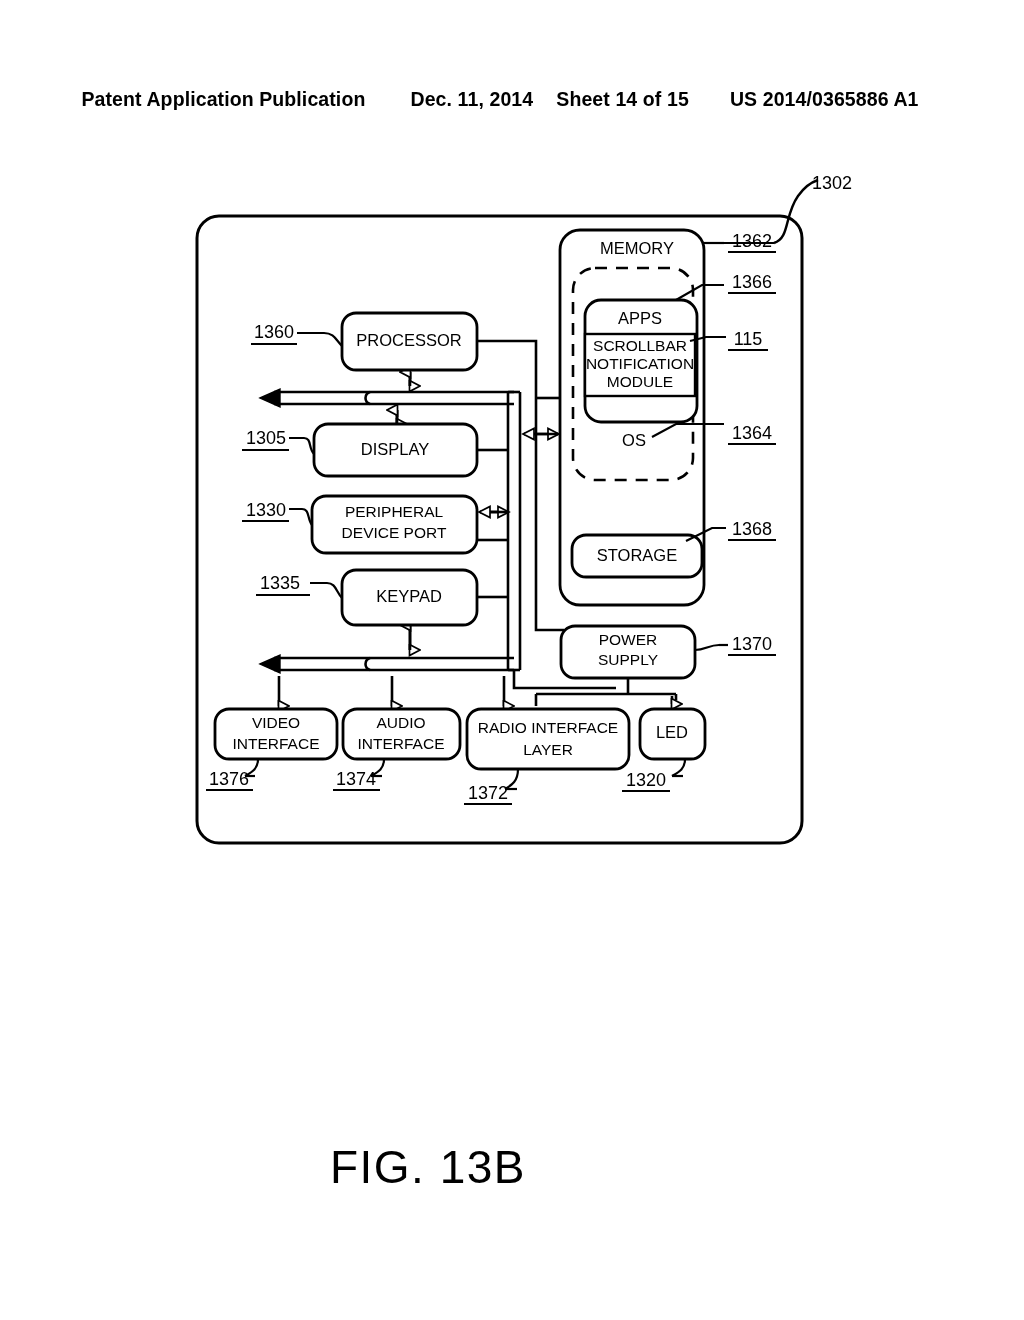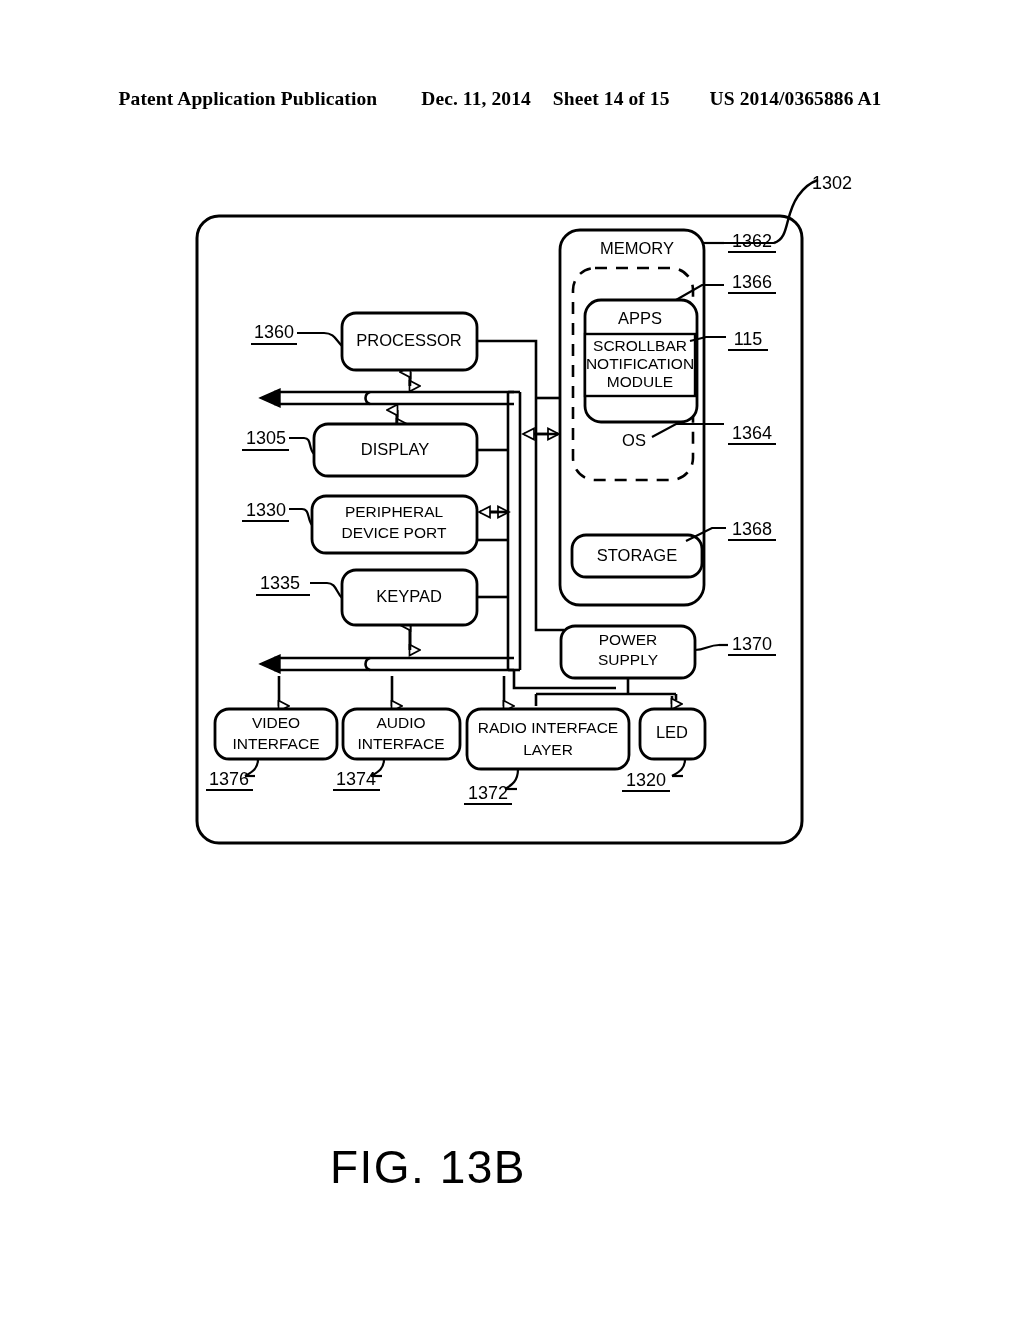--- a/index.html
+++ b/index.html
@@ -17,21 +17,21 @@
     overflow: hidden;
   }
 
   
   #page-header {
     position: absolute;
     top: 88px;
     left: 0;
     width: 1000px;
     text-align: center;
-    font-family: Liberation Serif, serif;
+    font-family: Liberation Sans, sans-serif;
     font-weight: bold;
     font-size: 19.5px;
     letter-spacing: 0.1px;
     white-space: nowrap;
   }
   #page-header .hdr-seg { display: inline; }
   #page-header .gap-lg { display: inline-block; width: 34px; }
   #page-header .gap-sm { display: inline-block; width: 12px; }
   #page-header .gap-md { display: inline-block; width: 30px; }
 

